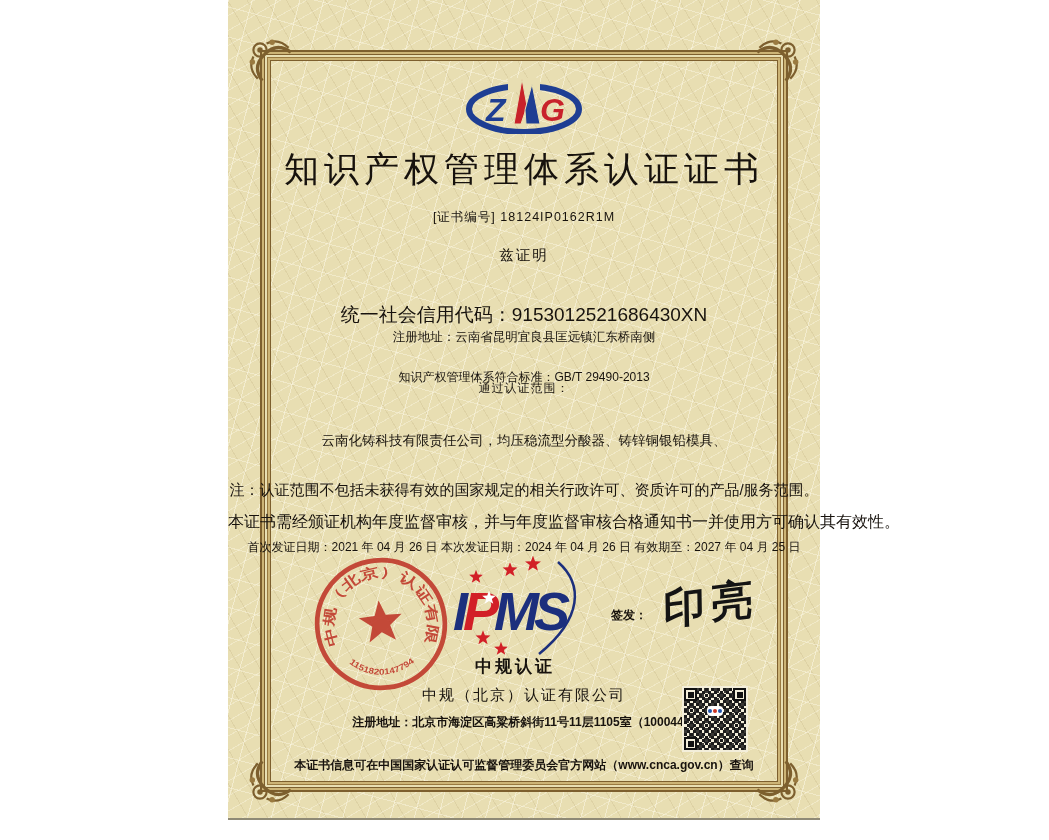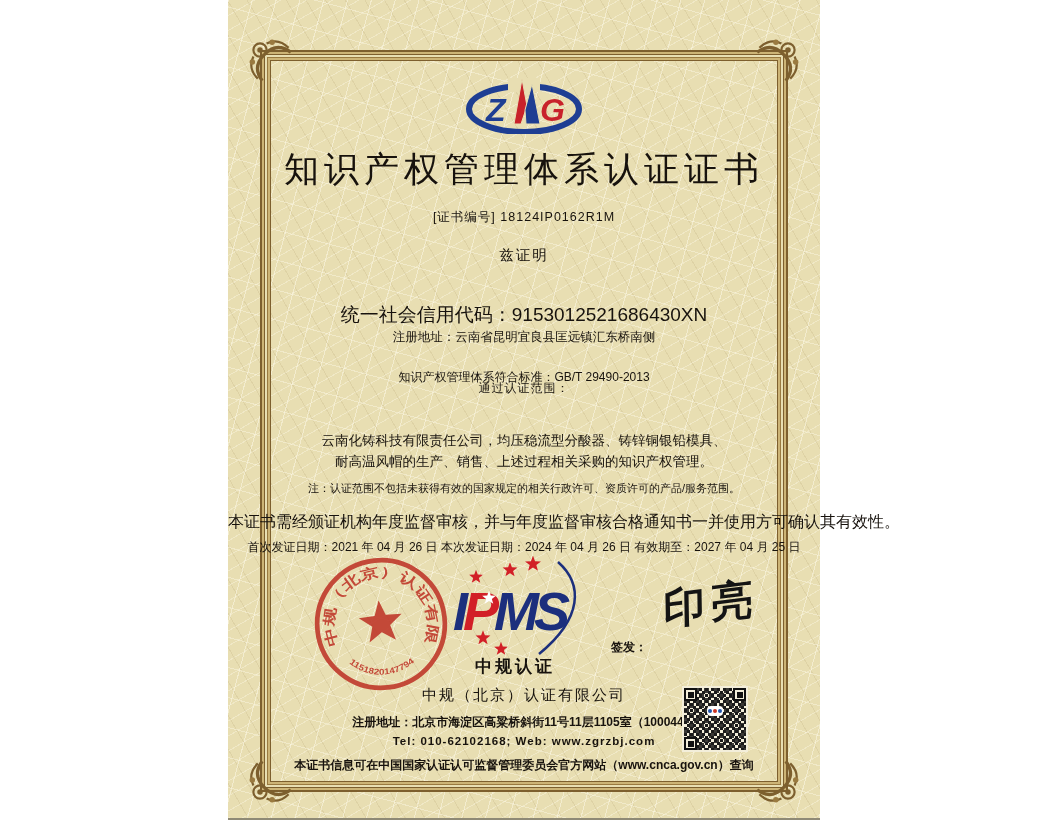--- a/index.html
+++ b/index.html
@@ -42,27 +42,27 @@
   .certno{top:209px;font-size:12.5px;letter-spacing:1px;}
   .hereby{top:246px;font-size:14.5px;letter-spacing:2px;}
   .company{top:270px;font-size:27px;letter-spacing:2px;}
   .credit{top:302px;font-size:19px;}
   .addr1{top:329px;font-size:12.5px;text-align:center;}
   .addr2{top:344px;font-size:12.5px;}
   .standard{top:369px;font-size:12px;}
   .scopehead{top:380px;font-size:12px;letter-spacing:1px;}
   .scope1{top:432px;font-size:13.5px;}
   .scope2{top:453px;font-size:13.5px;}
-  .note{top:481px;font-size:11px;}
+  .note{top:481px;font-size:15px;}
   .dates{top:497px;font-size:12px;margin-top:42px;}
   .validity{top:512px;font-size:16px;}
   .seal{position:absolute;left:85px;top:556px;opacity:.9;transform:rotate(-6deg);}
   .ipms{position:absolute;left:225px;top:556px;}
   .ipms-caption{top:655px;left:212px;width:150px;font-size:17px;letter-spacing:3px;position:absolute;text-align:center;color:#17120d;font-weight:bold;}
-  .signlabel{position:absolute;left:383px;top:607px;font-size:12px;font-weight:bold;color:#17120d;margin-top:32px;}
+  .signlabel{position:absolute;left:383px;top:607px;font-size:12px;font-weight:bold;color:#17120d;}
   .signature{
     position:absolute;left:408px;top:576px;width:150px;text-align:center;
     font-size:42px;font-weight:bold;color:#141414;transform:rotate(-7deg) skewX(-6deg);
     letter-spacing:6px;
   }
   .issuer{top:686px;font-size:15px;letter-spacing:2px;}
   .f-addr{top:714px;font-size:12px;font-weight:bold;}
   .f-contact{top:735px;font-size:11.5px;font-weight:bold;letter-spacing:1px;}
   .f-query{top:757px;font-size:12px;font-weight:bold;}
   .qr{
@@ -154,21 +154,20 @@
     <span>[证书编号]</span>
     <span>18124IP0162R1M</span>
   </div>
 
   <div class="t hereby">兹证明</div>
   <div class="t credit">统一社会信用代码：9153012521686430XN</div>
   <div class="t addr1">注册地址：云南省昆明宜良县匡远镇汇东桥南侧</div>
   <div class="t standard">知识产权管理体系符合标准：GB/T 29490-2013</div>
   <div class="t scopehead">通过认证范围：</div>
   <div class="t scope1">云南化铸科技有限责任公司，均压稳流型分酸器、铸锌铜银铅模具、</div>
-  <div class="t scope2">耐高温风帽的生产、销售、上述过程相关采购的知识产权管理。</div>
   <div class="t note">注：认证范围不包括未获得有效的国家规定的相关行政许可、资质许可的产品/服务范围。</div>
   <div class="t dates">首次发证日期：2021 年 04 月 26 日  本次发证日期：2024 年 04 月 26 日  有效期至：2027 年 04 月 25 日</div>
   <div class="t validity">本证书需经颁证机构年度监督审核，并与年度监督审核合格通知书一并使用方可确认其有效性。</div>
 
   <svg class="seal" width="136" height="136" viewBox="0 0 130 130">
     <defs>
       <path id="sealTopArc" d="M22.7,80.4 A45,45 0 1 1 107.3,80.4" fill="none"></path>
       <path id="sealBottomArc" d="M28,96 A48,48 0 0 0 102,96" fill="none"></path>
       <path id="star5" d="M0,-6 L1.47,-2.02 L5.71,-1.85 L2.38,0.77 L3.53,4.85 L0,2.5 L-3.53,4.85 L-2.38,0.77 L-5.71,-1.85 L-1.47,-2.02 Z"></path>
     </defs>
@@ -194,21 +193,20 @@
     </text>
     <use href="#star5" transform="translate(36,42) scale(1.2)" fill="#ffffff"></use>
   </svg>
   <div class="ipms-caption">中规认证</div>
 
   <div class="signlabel">签发：</div>
   <div class="signature">印亮</div>
 
   <div class="t issuer">中规（北京）认证有限公司</div>
   <div class="t f-addr">注册地址：北京市海淀区高粱桥斜街11号11层1105室（100044）</div>
-  <div class="t f-contact">Tel: 010-62102168; Web: www.zgrzbj.com</div>
   <div class="t f-query">本证书信息可在中国国家认证认可监督管理委员会官方网站（www.cnca.gov.cn）查询</div>
 
   <div class="qr">
     <div class="qr-finder tl"></div>
     <div class="qr-finder tr"></div>
     <div class="qr-finder bl"></div>
     <div class="qr-logo">
         <i class="b"></i>
         <i class="r"></i>
         <i class="b"></i>

